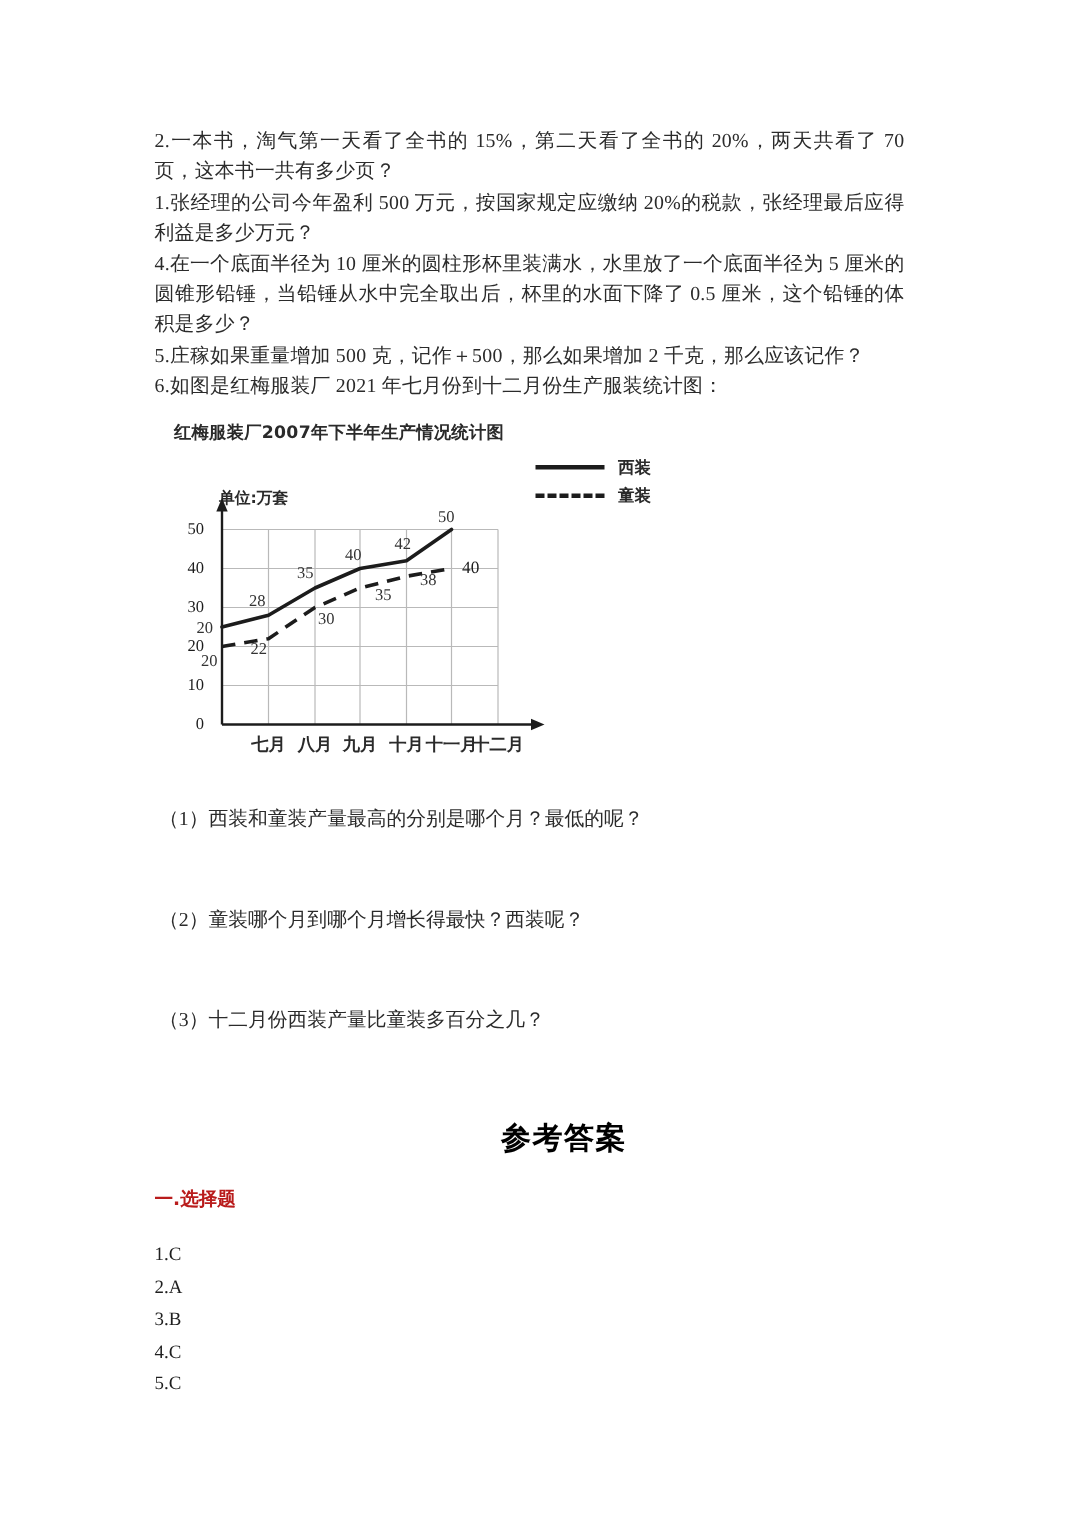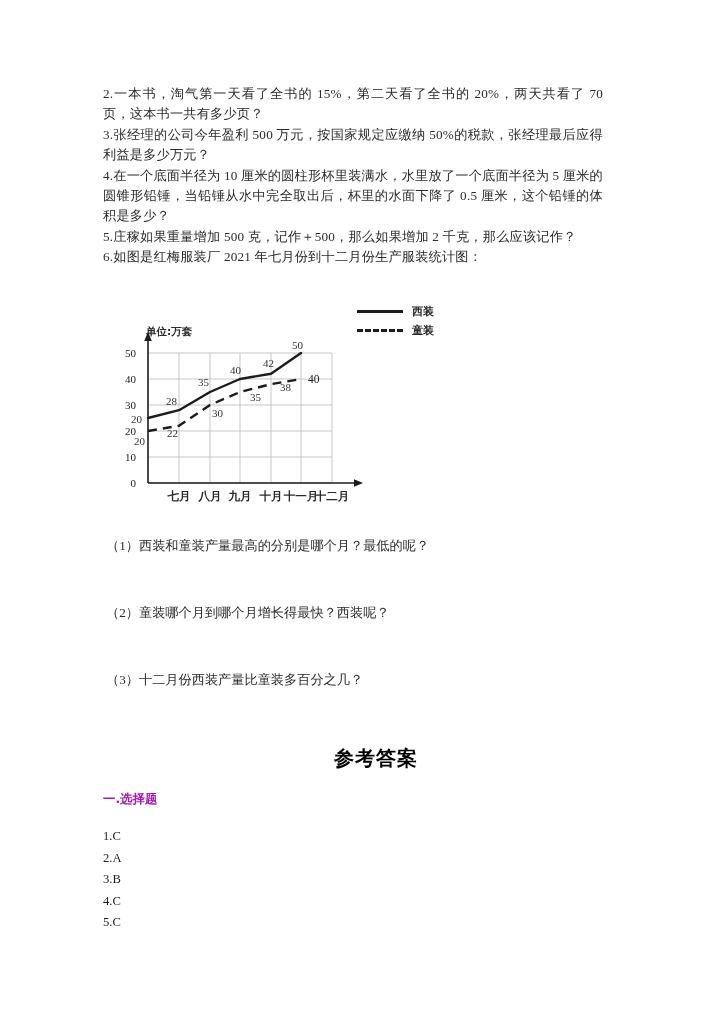--- a/index.html
+++ b/index.html
@@ -161,48 +161,49 @@
     color: #000;
     letter-spacing: 1px;
   }
   .answer-section-head {
     position: absolute;
     left: 103px;
     top: 791px;
     font-family: "DejaVu Sans", sans-serif;
     font-size: 12.4px;
     font-weight: bold;
-    color: #a21caf;
+    color: #b91c1c;
   }
   .answer-list {
     position: absolute;
     left: 103px;
     top: 826px;
   }
   .answer-item {
     font-size: 12.6px;
     line-height: 21.5px;
     color: #1f1f1f;
   }
 </style>
 </head>
 <body>
 
 <div class="page">
 
   <div class="problems">
     <div class="prob-line">2.一本书，淘气第一天看了全书的 15%，第二天看了全书的 20%，两天共看了 70 页，这本书一共有多少页？</div>
-    <div class="prob-line">3.张经理的公司今年盈利 500 万元，按国家规定应缴纳 50%的税款，张经理最后应得利益是多少万元？</div>
+    <div class="prob-line">1.张经理的公司今年盈利 500 万元，按国家规定应缴纳 20%的税款，张经理最后应得利益是多少万元？</div>
     <div class="prob-line">4.在一个底面半径为 10 厘米的圆柱形杯里装满水，水里放了一个底面半径为 5 厘米的圆锥形铅锤，当铅锤从水中完全取出后，杯里的水面下降了 0.5 厘米，这个铅锤的体积是多少？</div>
     <div class="prob-line">5.庄稼如果重量增加 500 克，记作＋500，那么如果增加 2 千克，那么应该记作？</div>
     <div class="prob-line">6.如图是红梅服装厂 2021 年七月份到十二月份生产服装统计图：</div>
   </div>
 
   <div class="chart-wrap">
 
+    <div class="chart-title">红梅服装厂2007年下半年生产情况统计图</div>
 
     <div class="legend">
       <div class="legend-row">
         <span class="legend-swatch solid"></span>
         <span class="legend-label">西装</span>
       </div>
       <div class="legend-row">
         <span class="legend-swatch dashed"></span>
         <span class="legend-label">童装</span>
       </div>

